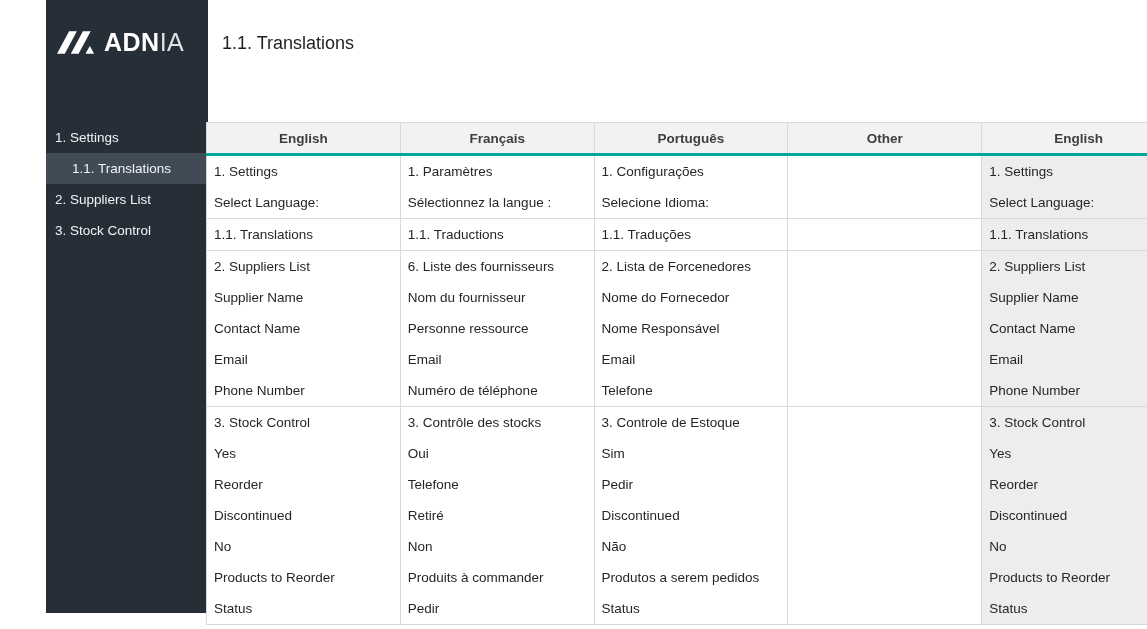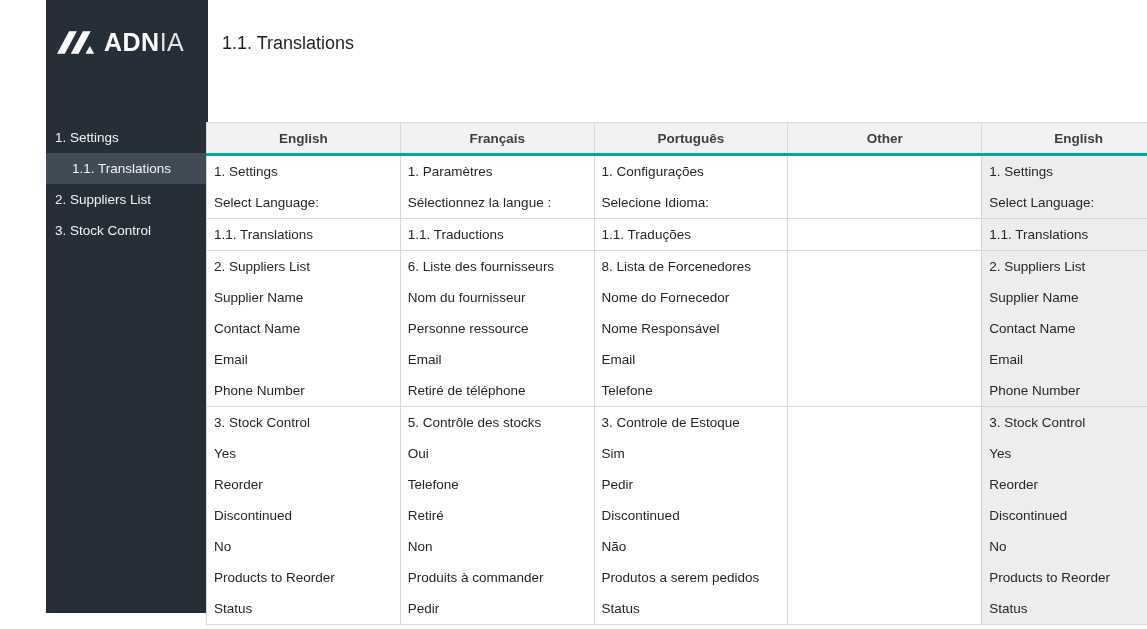--- a/index.html
+++ b/index.html
@@ -131,24 +131,24 @@
             <div class="cell">Supplier Name</div>
             <div class="cell">Contact Name</div>
             <div class="cell">Email</div>
             <div class="cell">Phone Number</div>
           </td>
           <td>
             <div class="cell">6. Liste des fournisseurs</div>
             <div class="cell">Nom du fournisseur</div>
             <div class="cell">Personne ressource</div>
             <div class="cell">Email</div>
-            <div class="cell">Retiré de téléphone</div>
-          </td>
-          <td>
-            <div class="cell">8. Lista de Forcenedores</div>
+            <div class="cell">Numéro de téléphone</div>
+          </td>
+          <td>
+            <div class="cell">2. Lista de Forcenedores</div>
             <div class="cell">Nome do Fornecedor</div>
             <div class="cell">Nome Responsável</div>
             <div class="cell">Email</div>
             <div class="cell">Telefone</div>
           </td>
           <td>
             <div class="cell"></div>
             <div class="cell"></div>
             <div class="cell"></div>
             <div class="cell"></div>
@@ -166,21 +166,21 @@
           <td>
             <div class="cell">3. Stock Control</div>
             <div class="cell">Yes</div>
             <div class="cell">Reorder</div>
             <div class="cell">Discontinued</div>
             <div class="cell">No</div>
             <div class="cell">Products to Reorder</div>
             <div class="cell">Status</div>
           </td>
           <td>
-            <div class="cell">5. Contrôle des stocks</div>
+            <div class="cell">3. Contrôle des stocks</div>
             <div class="cell">Oui</div>
             <div class="cell">Telefone</div>
             <div class="cell">Retiré</div>
             <div class="cell">Non</div>
             <div class="cell">Produits à commander</div>
             <div class="cell">Pedir</div>
           </td>
           <td>
             <div class="cell">3. Controle de Estoque</div>
             <div class="cell">Sim</div>

